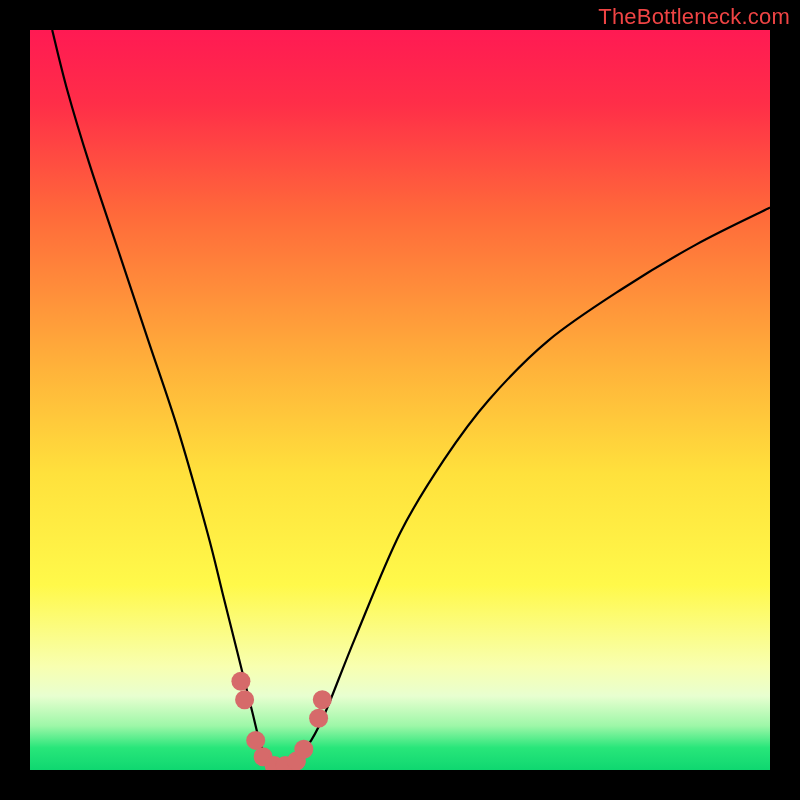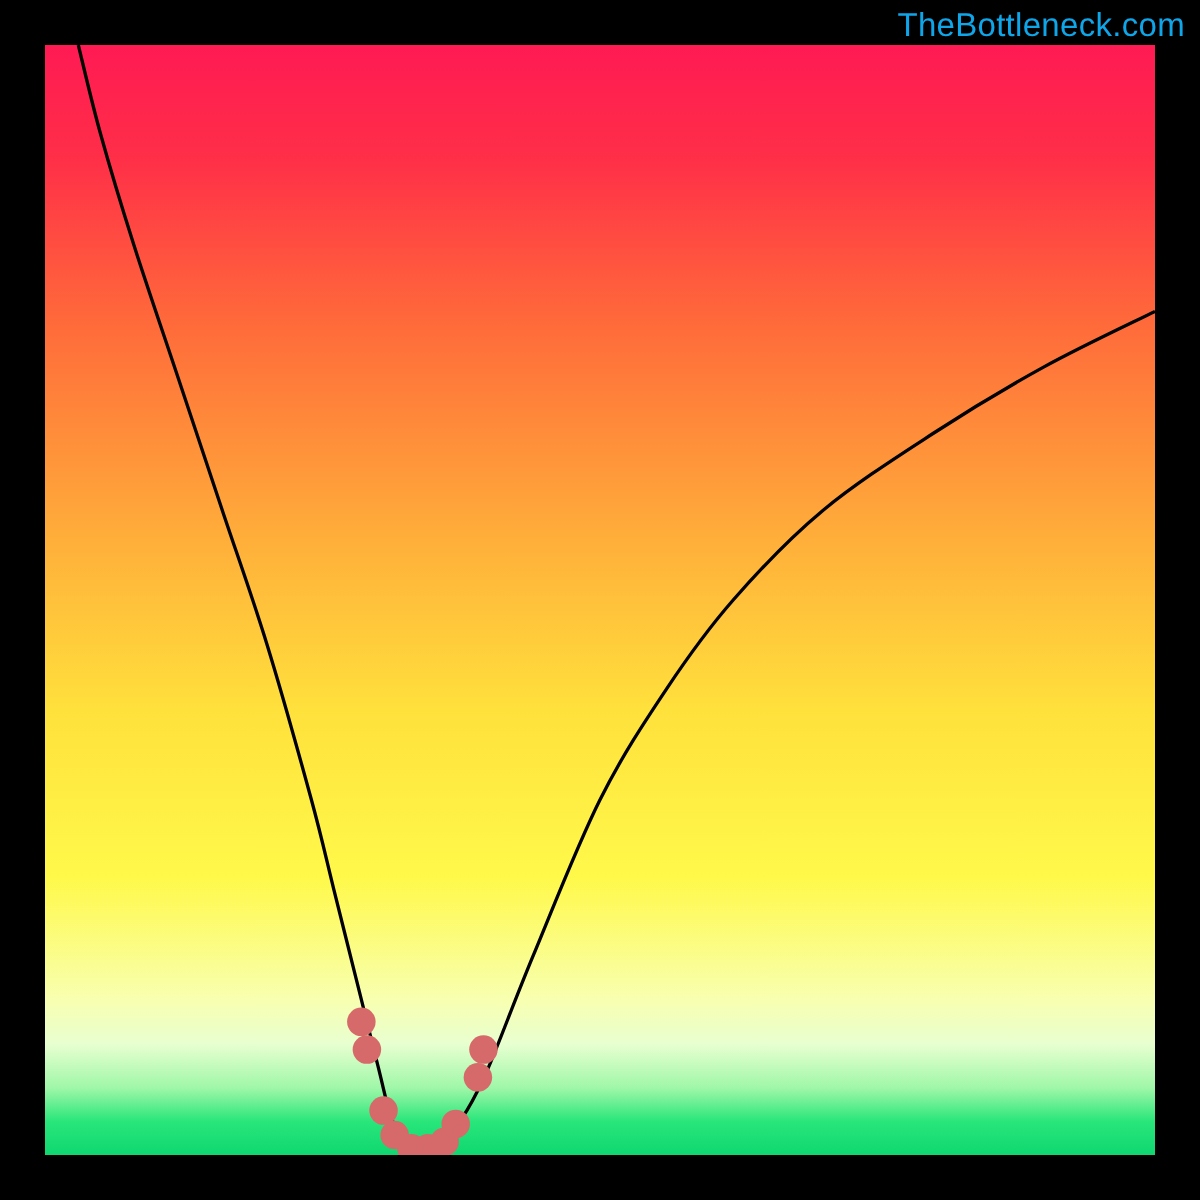--- a/index.html
+++ b/index.html
@@ -26,21 +26,21 @@
     height: 740px;
     overflow: hidden;
   }
   .watermark {
     position: absolute;
     top: 4px;
     right: 10px;
     font-family: Arial, Helvetica, sans-serif;
     font-size: 22px;
     font-weight: 500;
-    color: #0ea5e9;
+    color: #ef4444;
     letter-spacing: 0.2px;
   }
   svg {
     display: block;
   }
 </style>
 </head>
 <body>
 
 <div class="frame">

